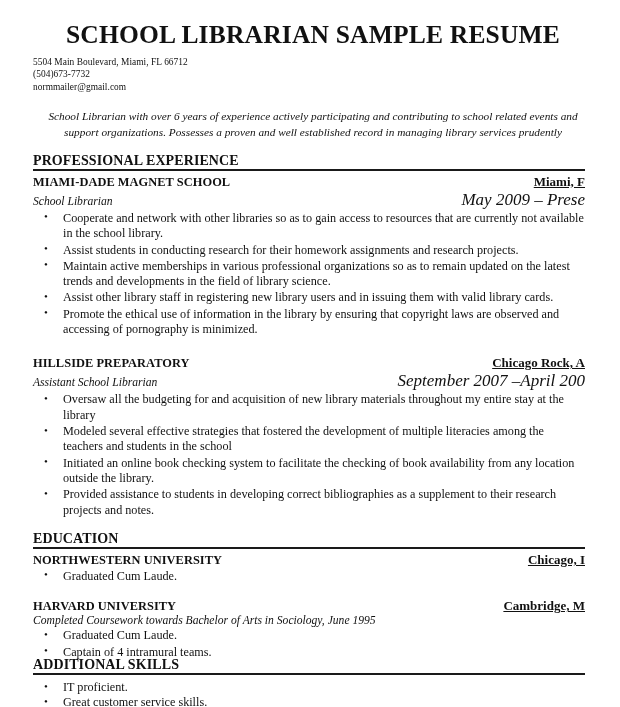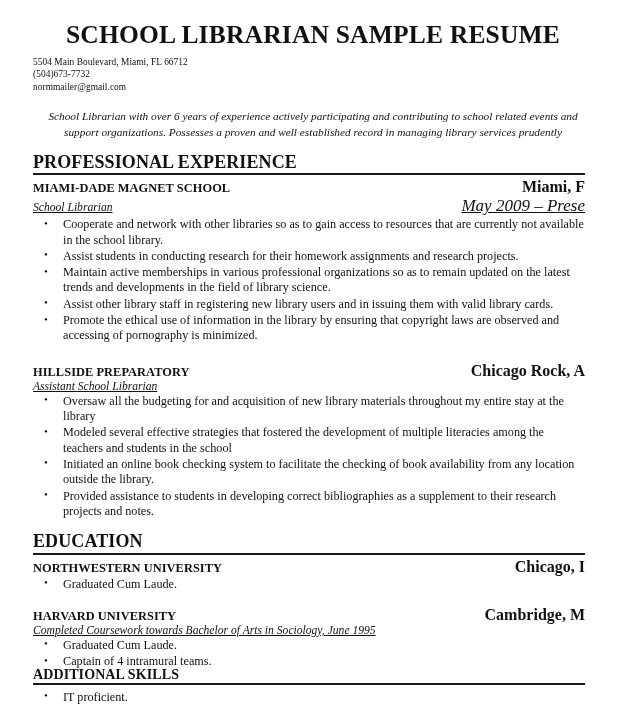--- a/index.html
+++ b/index.html
@@ -59,21 +59,21 @@
     line-height: 1.35;
     padding: 0 6px;
   }
 
   
   .section {
     margin-top: 13px;
   }
   .section-heading {
     font-weight: bold;
-    font-size: 18px;
+    font-size: 14px;
     letter-spacing: 0.1px;
     line-height: 1.08;
     padding-bottom: 1px;
     border-bottom: 2.4px solid #1a1a1a;
     width: 552px;
   }
 
   
   .entry {
     margin-top: 3px;
@@ -89,35 +89,35 @@
     width: 552px;
     white-space: nowrap;
   }
   .org {
     font-weight: bold;
     font-size: 12.4px;
     letter-spacing: 0.05px;
   }
   .location {
     font-weight: bold;
-    font-size: 16px;
+    font-size: 13px;
     padding-left: 8px;
+    text-decoration: underline;
   }
   .role {
     font-style: italic;
     font-size: 11.6px;
   }
   .dates {
     font-style: italic;
     font-size: 17px;
     padding-left: 8px;
   }
   .entry-row.second {
     margin-top: 0px;
-    text-decoration: underline;
   }
 
   
   ul.bullets {
     list-style: none;
     margin: 1px 8px 0 0;
     padding: 0;
   }
   ul.bullets > li {
     position: relative;
@@ -190,20 +190,21 @@
         </ul>
       </div>
 
       <div class="entry">
         <div class="entry-row">
           <span class="org">HILLSIDE PREPARATORY</span>
           <span class="location">Chicago Rock, A</span>
         </div>
         <div class="entry-row second">
           <span class="role">Assistant School Librarian</span>
+          <span class="dates">September 2007 –April 200</span>
         </div>
         <ul class="bullets">
           <li>Oversaw all the budgeting for and acquisition of new library materials throughout my entire stay at the library</li>
           <li>Modeled several effective strategies that fostered the development of multiple literacies among the teachers and students in the school</li>
           <li>Initiated an online book checking system to facilitate the checking of book availability from any location outside the library.</li>
           <li>Provided assistance to students in developing correct bibliographies as a supplement to their research projects and notes.</li>
         </ul>
       </div>
     </div>
 

